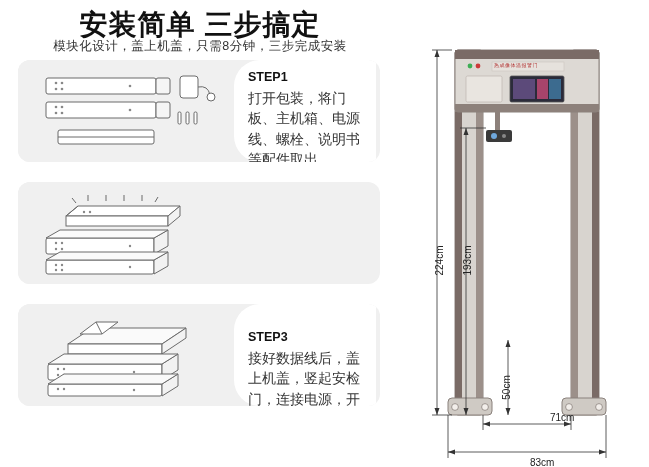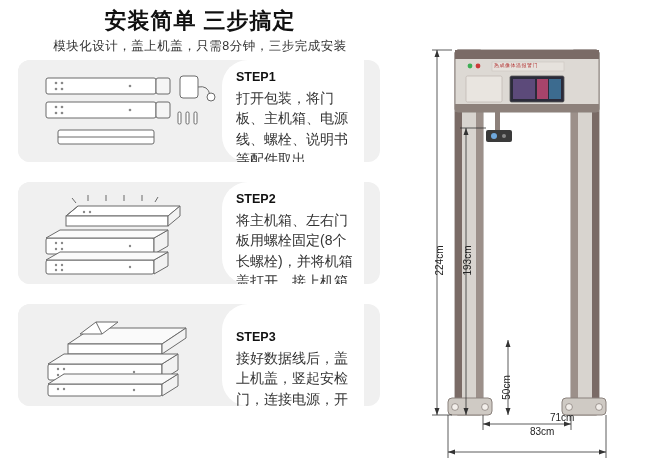--- a/index.html
+++ b/index.html
@@ -10,21 +10,21 @@
     color:#222;
     position:relative;
     overflow:hidden;
   }
   .root{position:relative;width:649px;height:467px;}
 
   
   .title{
     position:absolute;left:0;top:6px;width:400px;
     text-align:center;
-    font-size:22px;font-weight:bold;color:#111;
+    font-size:28px;font-weight:bold;color:#111;
     letter-spacing:1px;
   }
   .subtitle{
     position:absolute;left:0;top:38px;width:400px;
     text-align:center;
     font-size:12.5px;color:#333;
     letter-spacing:0.5px;
   }
 
   
@@ -37,21 +37,21 @@
   }
   .card.c1{top:60px;}
   .card.c2{top:182px;}
   .card.c3{top:304px;}
 
   .card-left{
     position:absolute;left:0;top:0;width:220px;height:100%;
     background:#f0f0f0;
   }
   .card-right{
-    position:absolute;right:16px;top:0;width:142px;height:100%;
+    position:absolute;right:4px;top:0;width:142px;height:100%;
     background:#ffffff;
     border-top-left-radius:26px;
     border-bottom-left-radius:26px;
     box-sizing:border-box;
     padding:10px 8px 6px 14px;
   }
   .step-label{
     font-size:12.5px;font-weight:bold;color:#111;
     margin-bottom:4px;
   }
@@ -73,21 +73,21 @@
     font-size:10px;color:#222;
     white-space:nowrap;
   }
   .dim.vert{
     transform-origin:center center;
   }
   .v224{left:424px;top:255px;transform:rotate(-90deg);}
   .v193{left:452px;top:255px;transform:rotate(-90deg);}
   .v50 {left:494px;top:382px;transform:rotate(-90deg);}
   .h71 {left:550px;top:412px;}
-  .h83 {left:530px;top:426px;}
+  .h83 {left:530px;top:457px;}
 
   .brandtext{
     position:absolute;font-size:5px;color:#b03030;letter-spacing:0.5px;
   }
 </style>
 </head>
 <body>
 
 <div class="root">
 
@@ -166,24 +166,20 @@
           <polygon points="136,78 150,70 150,84 136,92" fill="#f2f2f2"></polygon>
           <polygon points="28,78 42,70 150,70 136,78" fill="#fafafa"></polygon>
           <circle cx="38" cy="83" r="1.2" fill="#888" stroke="none"></circle>
           <circle cx="44" cy="83" r="1.2" fill="#888" stroke="none"></circle>
           <circle cx="38" cy="88" r="1.2" fill="#888" stroke="none"></circle>
           <circle cx="44" cy="88" r="1.2" fill="#888" stroke="none"></circle>
           <circle cx="112" cy="85" r="1.2" fill="#888" stroke="none"></circle>
         </g>
       </svg>
     </div>
-    <div class="card-right">
-      <div class="step-label">STEP2</div>
-      <div class="step-text">将主机箱、左右门板用螺栓固定(8个长螺栓)，并将机箱盖打开，接上机箱门板间的数据线。</div>
-    </div>
   </div>
 
   <div class="card c3">
     <div class="card-left">
       <svg width="220" height="102" viewBox="0 0 220 102">
         <g fill="none" stroke="#6b6b6b" stroke-width="1">
 
           <polygon points="50,40 74,24 168,24 144,40" fill="#fafafa"></polygon>
           <rect x="50" y="40" width="94" height="10" fill="#ffffff"></rect>
           <polygon points="144,40 168,24 168,34 144,50" fill="#f2f2f2"></polygon>

